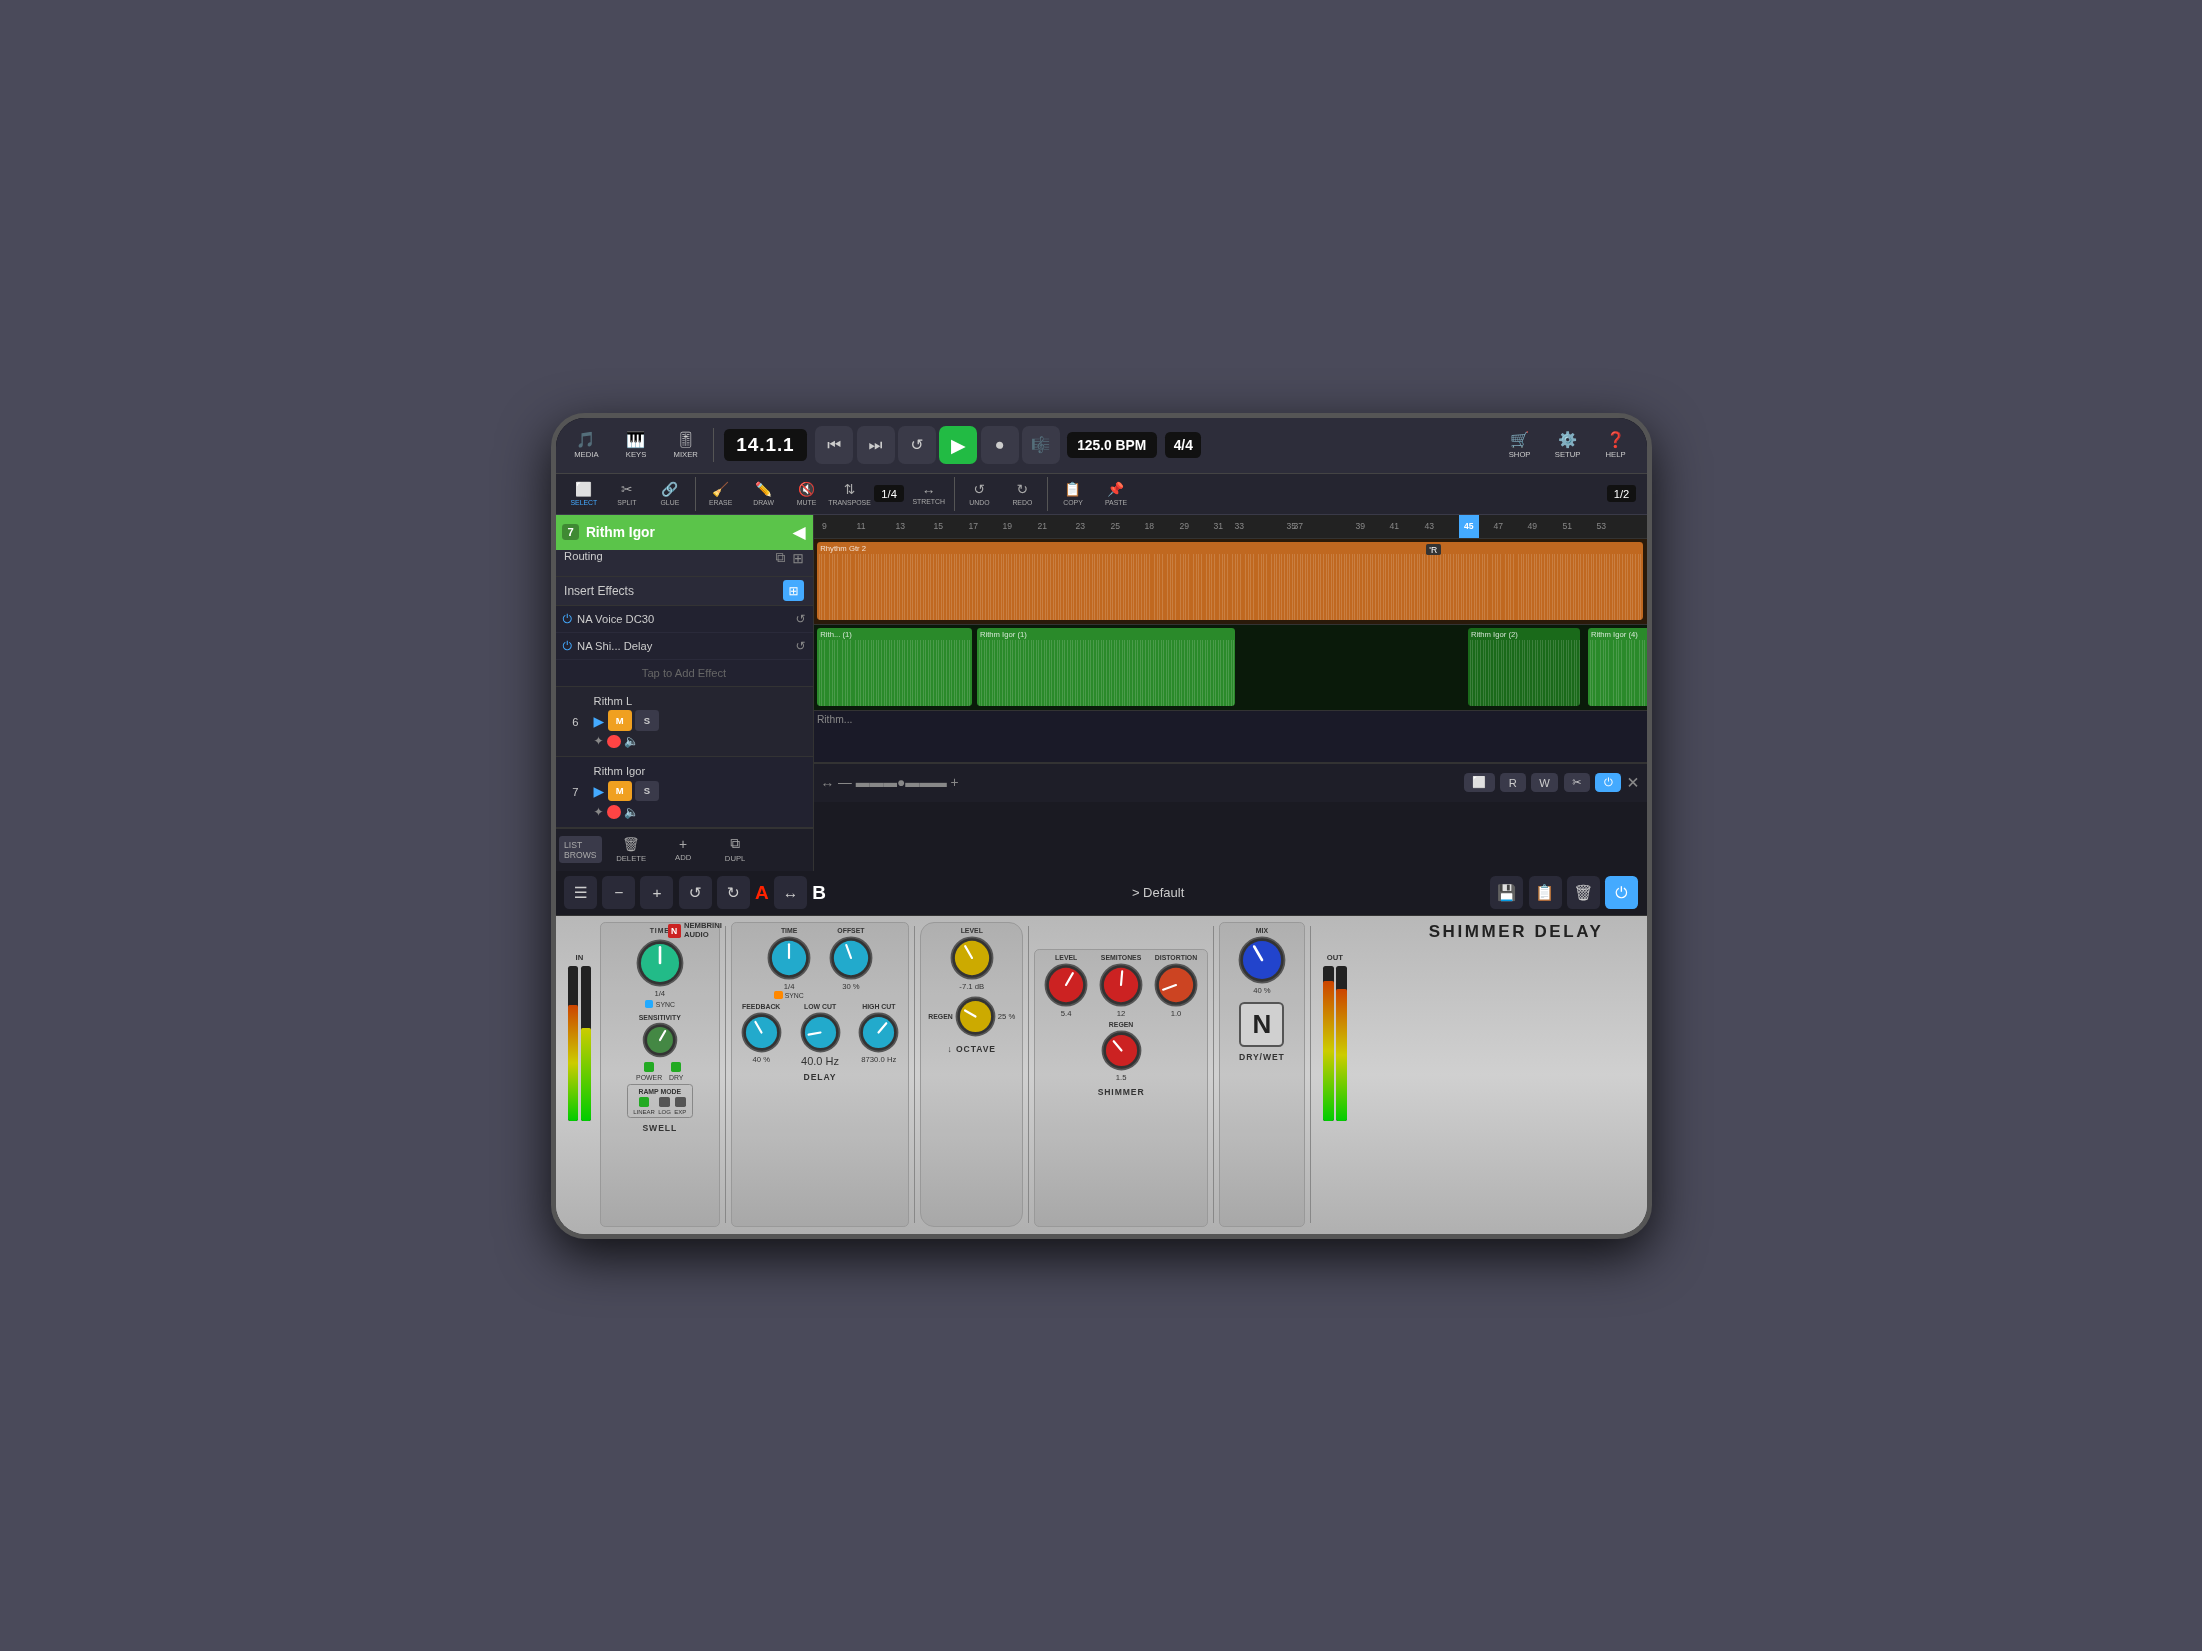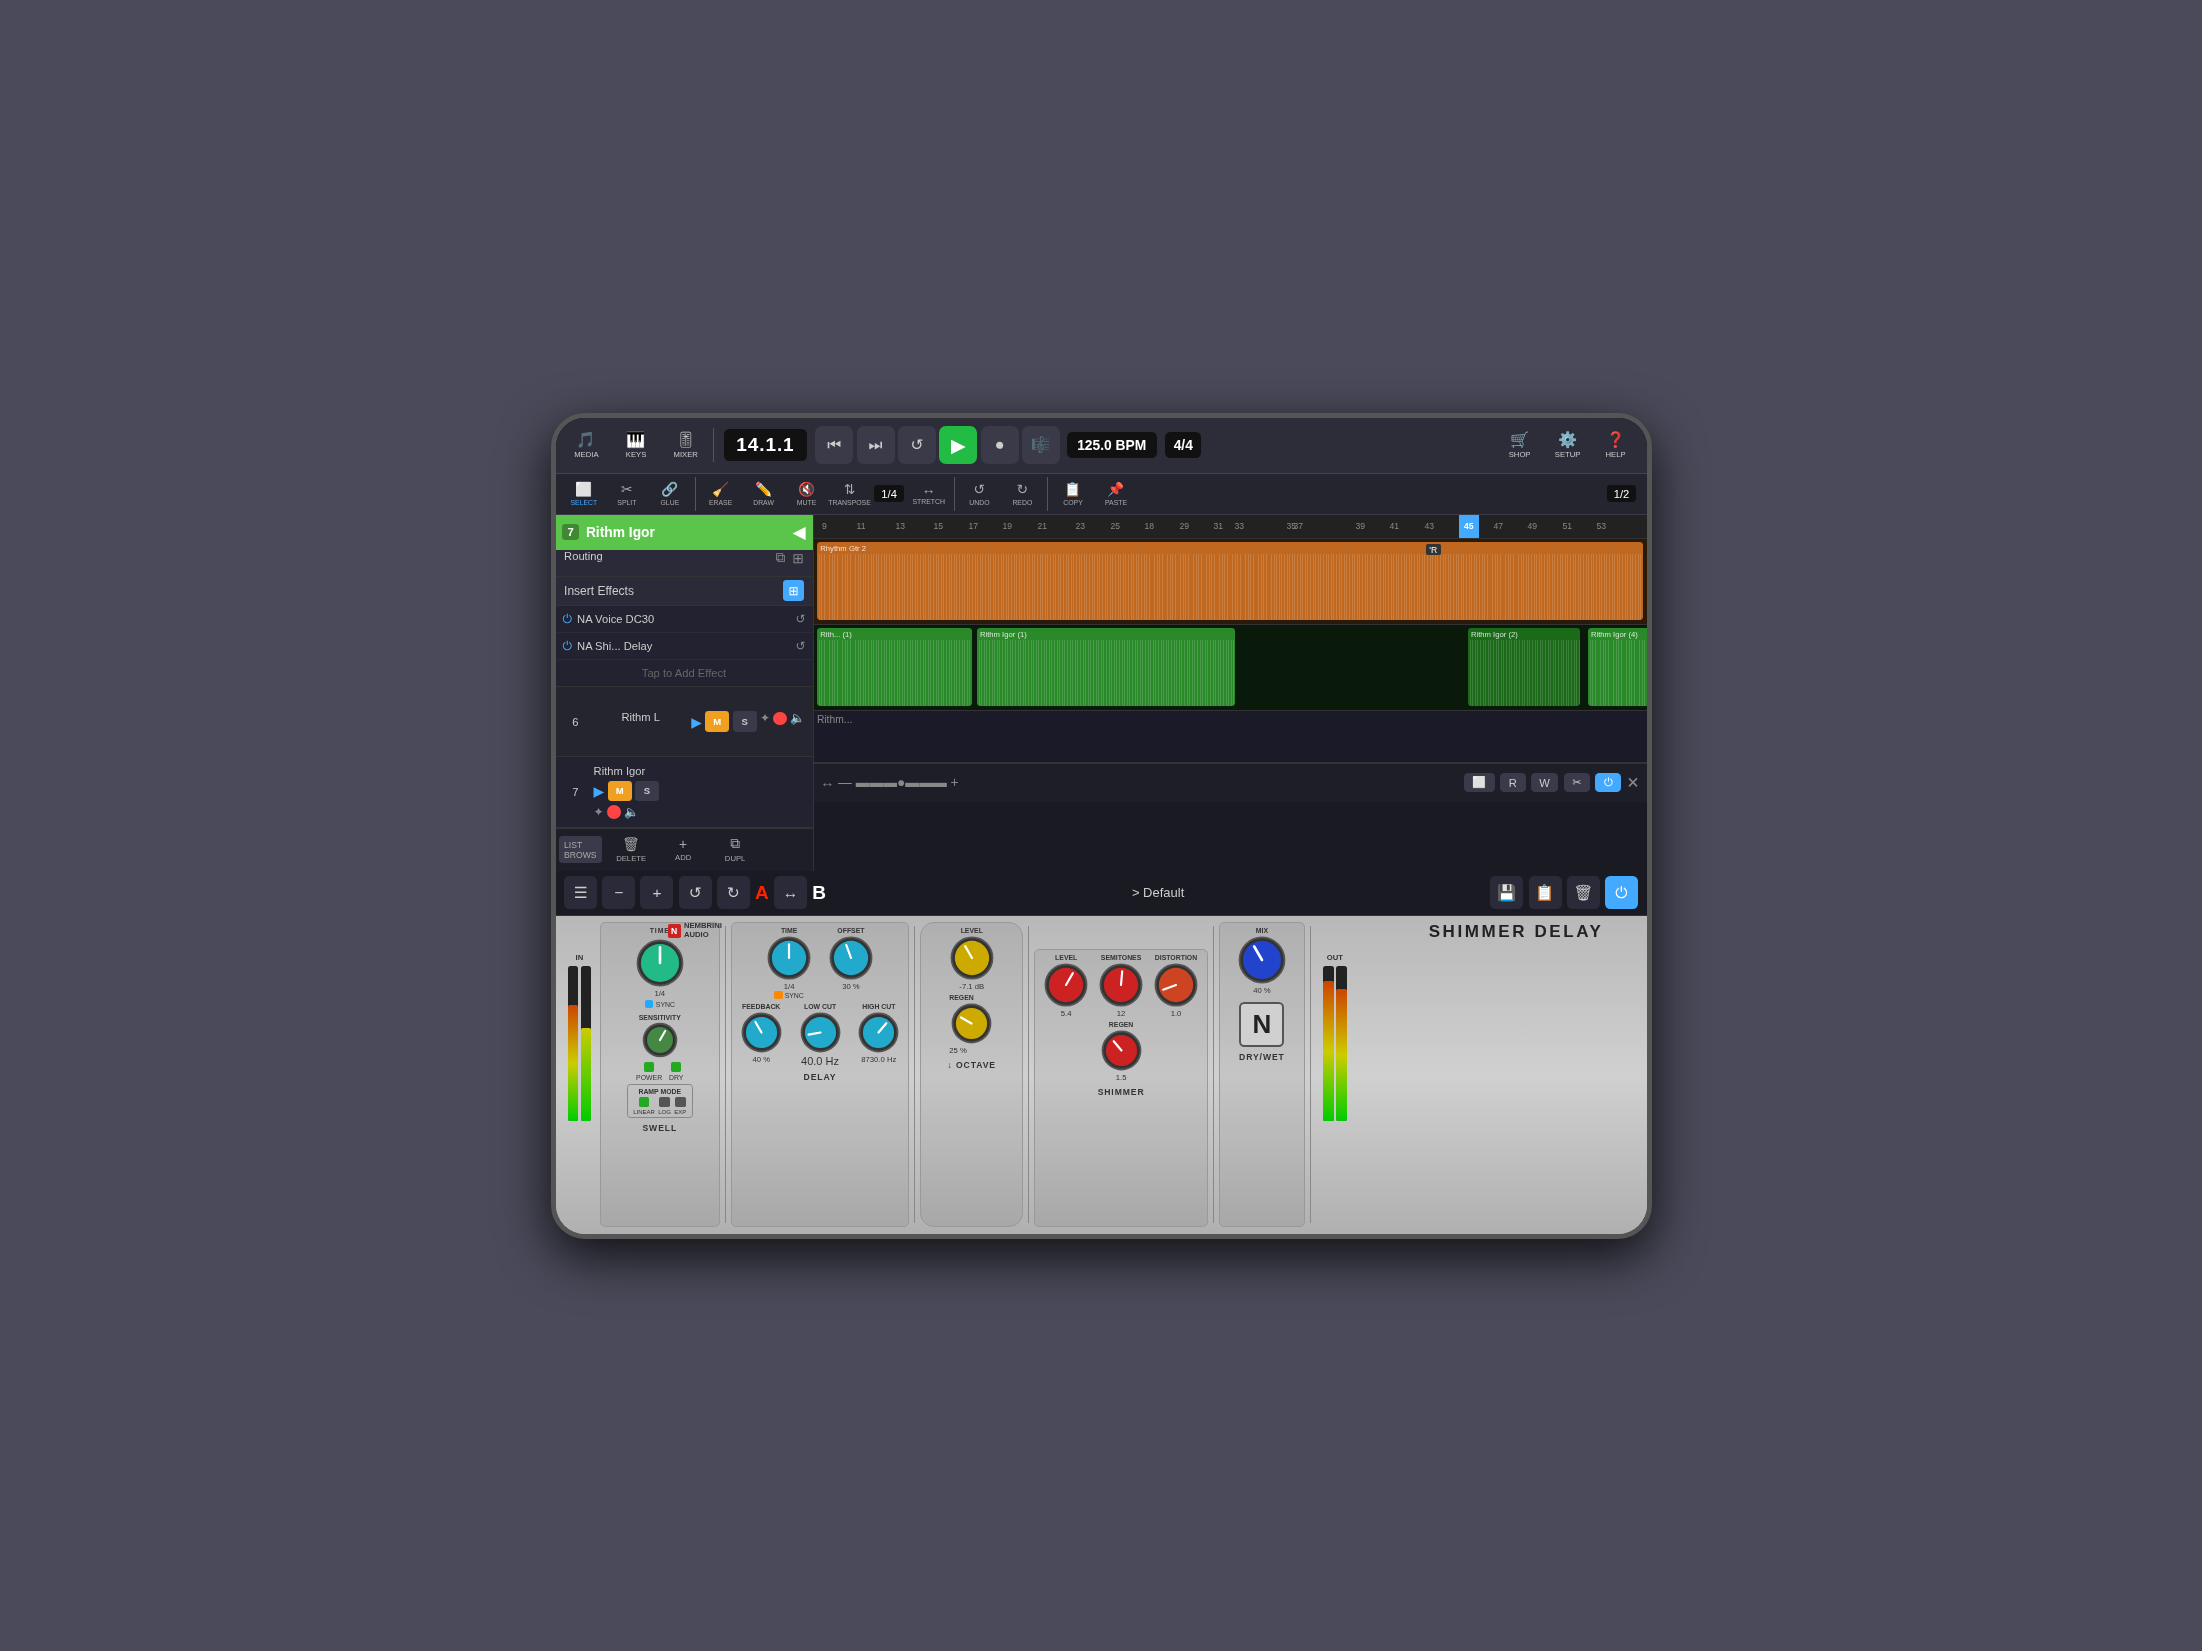--- a/index.html
+++ b/index.html
@@ -683,21 +683,21 @@
         </div>
 
         <div class="tap-add-btn">
           <span>Tap to Add Effect</span>
         </div>
 
         <div class="track-row-left">
           <div style="display:flex;flex-direction:column;align-items:center;gap:3.4px;width:26px;">
             <div class="track-num-badge2">6</div>
           </div>
-          <div style="flex:1;display:flex;align-items:flex-start;gap:3.4px;text-align:center;">
+          <div style="flex:1;display:flex;flex-direction:column;align-items:flex-start;gap:3.4px;text-align:center;">
             <div class="track-name2">Rithm L</div>
             <div class="track-btns-row">
               <div class="play-btn-small">▶</div>
               <div class="m-btn">M</div>
               <div class="s-btn">S</div>
             </div>
             <div class="track-btns-row">
               <div class="star-btn">✦</div>
               <div class="rec-dot"></div>
               <div class="speaker-icon">🔈</div>
@@ -983,21 +983,21 @@
               <div style="color:#333;font-size:6.9px;font-weight:bold;">LEVEL</div>
               <svg width="48" height="48" class="knob-svg" viewBox="0 0 56 56">
                 <circle cx="28" cy="28" r="24" fill="#333" stroke="#555" stroke-width="2"></circle>
                 <circle cx="28" cy="28" r="20" fill="#ccaa00"></circle>
                 <line x1="28" y1="28" x2="28" y2="12" stroke="#fff" stroke-width="2.5" stroke-linecap="round" transform="rotate(-30 28 28)"></line>
               </svg>
               <div style="color:#333;font-size:7.7px;">-7.1 dB</div>
             </div>
           </div>
           <div style="display:flex;gap:10.3px;margin-top:3.4px;">
-            <div style="display:flex;flex-direction:column;align-items:flex-start;">
+            <div style="display:flex;flex-direction:row;align-items:center;">
               <div style="color:#333;font-size:6.9px;font-weight:bold;">REGEN</div>
               <svg width="45" height="45" class="knob-svg" viewBox="0 0 52 52">
                 <circle cx="26" cy="26" r="22" fill="#333" stroke="#555" stroke-width="2"></circle>
                 <circle cx="26" cy="26" r="18" fill="#ccaa00"></circle>
                 <line x1="26" y1="26" x2="26" y2="12" stroke="#fff" stroke-width="2.5" stroke-linecap="round" transform="rotate(-60 26 26)"></line>
               </svg>
               <div style="color:#333;font-size:7.7px;">25 %</div>
             </div>
           </div>
           <div style="color:#333;font-size:8.6px;font-weight:bold;margin-top:5.2px;letter-spacing:0.9px;">↓ OCTAVE</div>

